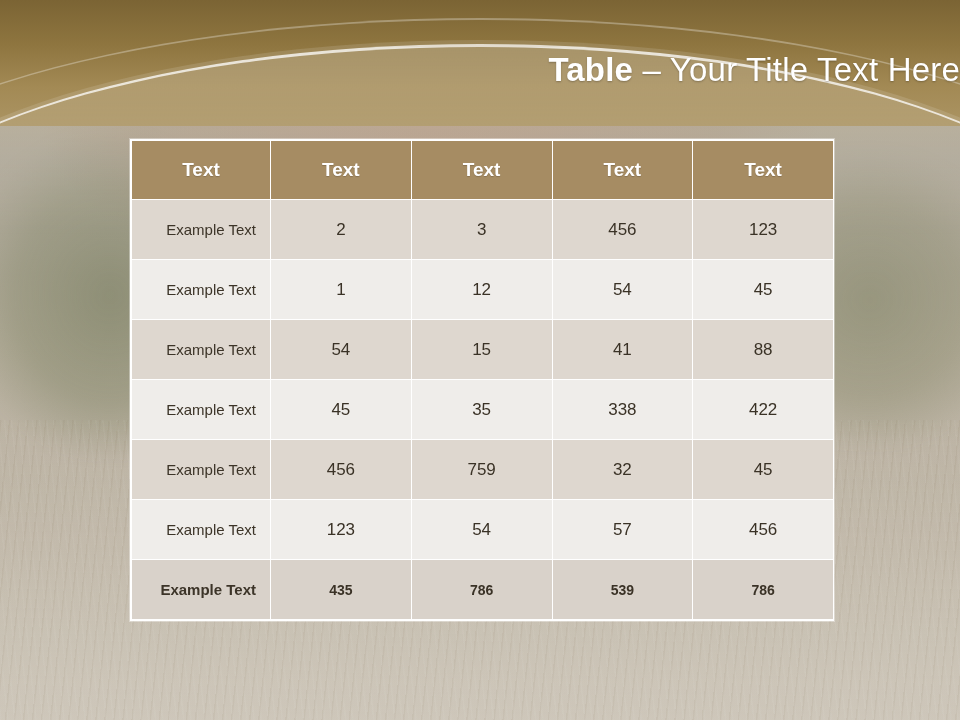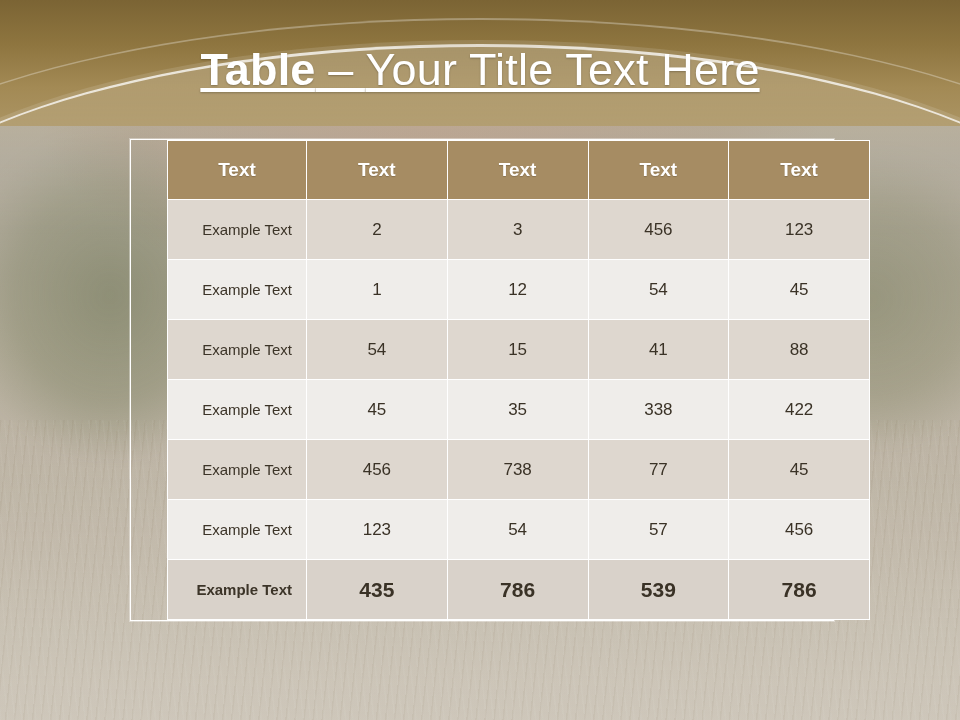--- a/index.html
+++ b/index.html
@@ -86,46 +86,44 @@
     left: 0; right: 0; top: 126px; bottom: 0;
     background: linear-gradient(180deg, rgba(225,220,210,0.30) 0%, rgba(220,214,203,0.18) 25%, rgba(220,214,203,0.10) 60%, rgba(225,220,212,0.20) 100%);
     pointer-events: none;
   }
 
   
   .title {
     position: absolute;
     left: 0; right: 0;
     top: 50px;
-    text-align: center;
+    text-align: right;
     color: #ffffff;
-    font-size: 45px;
+    font-size: 33px;
     line-height: 40px;
     letter-spacing: 0.2px;
     text-shadow: 0 1px 2px rgba(0,0,0,0.25);
     white-space: nowrap;
-    text-decoration: underline;
   }
   .title .strong { font-weight: bold; }
   .title .light { font-weight: normal; }
 
   
   .table-wrap {
     position: absolute;
     left: 130px;
     top: 139px;
     width: 702px;
     border: 1px solid #ffffff;
     box-shadow: 0 0 0 1px rgba(255,255,255,0.35);
   }
   table.data {
     border-collapse: collapse;
     width: 100%;
     table-layout: fixed;
-    margin-left: 36px;
   }
   table.data col.c0 { width: 139px; }
   table.data col.cn { width: 140.75px; }
   table.data th, table.data td {
     border: 1px solid #ffffff;
     height: 59px;
     padding: 0 14px;
     font-size: 17px;
     color: #3a3226;
     text-align: center;
@@ -142,21 +140,21 @@
   table.data tbody td.label {
     text-align: right;
     font-size: 15px;
     color: #3c3428;
   }
   table.data tbody tr.odd td { background: #ded7cf; }
   table.data tbody tr.even td { background: #efedea; }
   table.data tbody tr.total td {
     background: #d9d2ca;
     font-weight: bold;
-    font-size: 21px;
+    font-size: 14px;
   }
   table.data tbody tr.total td.label { font-size: 15px; font-weight: bold; }
 </style>
 </head>
 <body>
 
 <div class="slide">
   <div class="bg-photo"></div>
   <div class="bg-veg-left"></div>
   <div class="bg-veg-right"></div>
@@ -213,22 +211,22 @@
         <tr class="even">
           <td class="label">Example Text</td>
           <td>45</td>
           <td>35</td>
           <td>338</td>
           <td>422</td>
         </tr>
         <tr class="odd">
           <td class="label">Example Text</td>
           <td>456</td>
-          <td>738</td>
-          <td>77</td>
+          <td>759</td>
+          <td>32</td>
           <td>45</td>
         </tr>
         <tr class="even">
           <td class="label">Example Text</td>
           <td>123</td>
           <td>54</td>
           <td>57</td>
           <td>456</td>
         </tr>
         <tr class="total">

